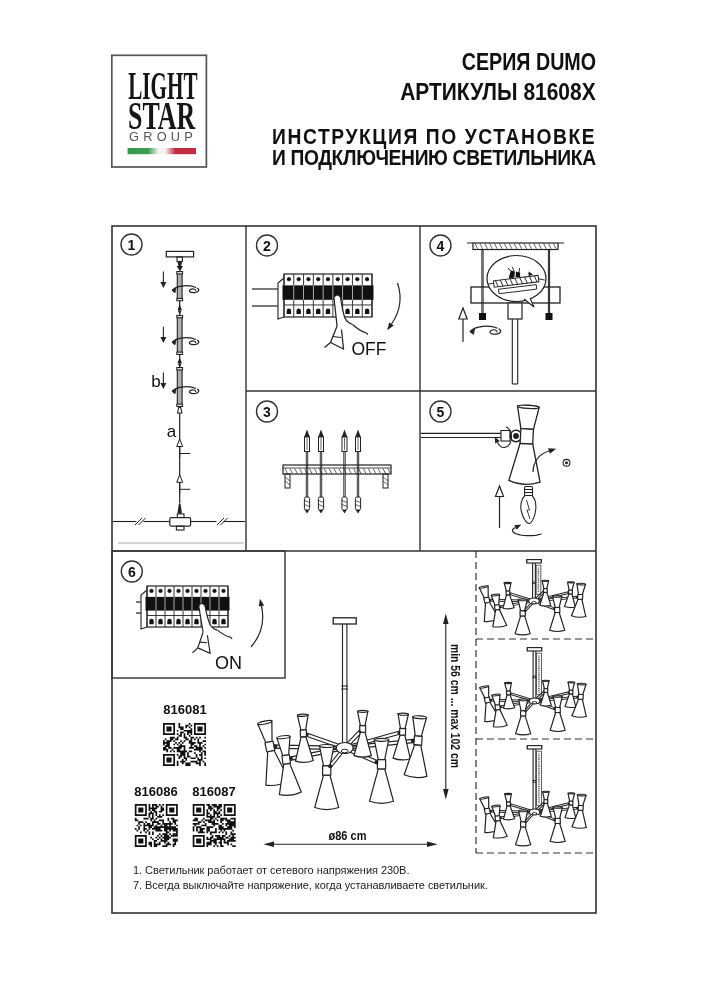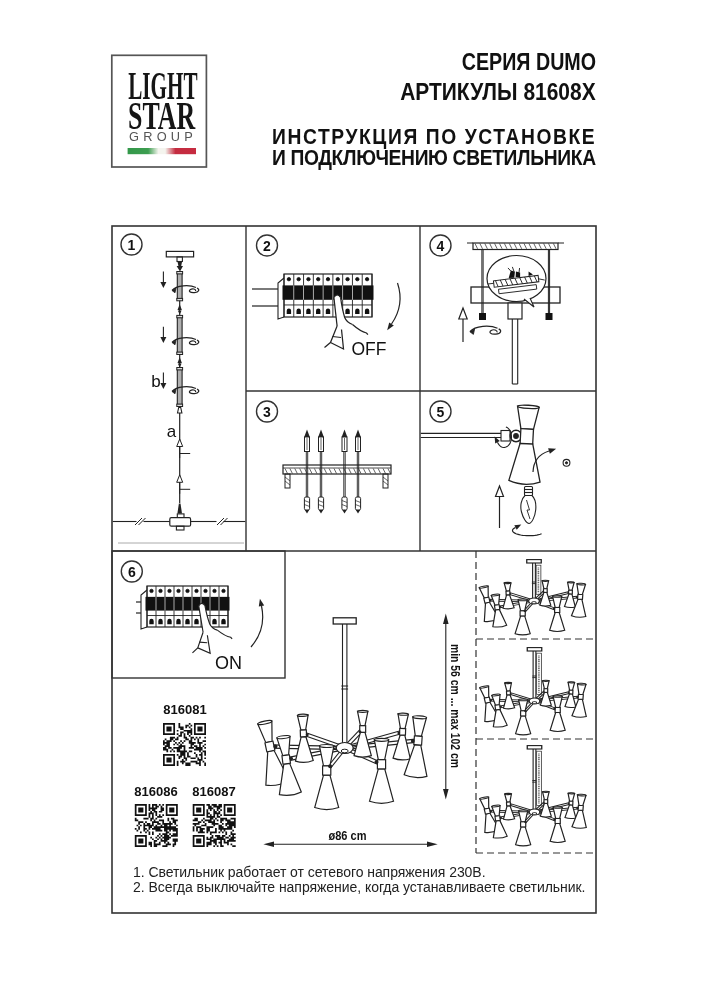--- a/index.html
+++ b/index.html
@@ -3,30 +3,30 @@
 <style>
 html,body { margin:0; padding:0; background:#fff; width:707px; height:1000px; overflow:hidden; }
 * { box-sizing:border-box; }
 #page { position:relative; width:707px; height:1000px; font-family:"Liberation Sans", sans-serif;border-radius:13px; }
 .abs { position:absolute; }
 .hdr { right:111px; text-align:right; font-weight:700; color:#111; line-height:1; transform-origin:right center; transform:scaleX(0.855); white-space:nowrap; }
 #h1 { top:50.8px; font-size:23px; }
 #h2 { top:80.1px; font-size:24.5px; }
 #h3 { top:125.7px; font-size:22.5px; letter-spacing:1.87px; }
 #h4 { top:147.4px; font-size:22.5px; letter-spacing:-0.4px; }
-.ft { left:133px; font-size:14px; letter-spacing:-0.05px; color:#222; line-height:1; }
+.ft { left:133px; font-size:11px; letter-spacing:-0.05px; color:#222; line-height:1; }
 </style></head>
 <body>
 <div id="page">
   <div class="abs hdr" id="h1">СЕРИЯ DUMO</div>
   <div class="abs hdr" id="h2">АРТИКУЛЫ 81608X</div>
   <div class="abs hdr" id="h3">ИНСТРУКЦИЯ ПО УСТАНОВКЕ</div>
   <div class="abs hdr" id="h4">И ПОДКЛЮЧЕНИЮ СВЕТИЛЬНИКА</div>
   <div class="abs ft" style="top:864.8px;">1. Светильник работает от сетевого напряжения 230В.</div>
-  <div class="abs ft" style="top:880.3px;">2. Всегда выключайте напряжение, когда устанавливаете светильник.</div>
+  <div class="abs ft" style="top:880.3px;">7. Всегда выключайте напряжение, когда устанавливаете светильник.</div>
   <svg class="abs" style="left:0;top:0" width="707" height="1000" viewBox="0 0 707 1000">
 <defs>
         <linearGradient id="flag" x1="0" y1="0" x2="1" y2="0">
           <stop offset="0" stop-color="#33984a"></stop>
           <stop offset="0.30" stop-color="#3d9e50"></stop>
           <stop offset="0.45" stop-color="#f4f4ee"></stop>
           <stop offset="0.55" stop-color="#f4f4ee"></stop>
           <stop offset="0.70" stop-color="#c42c40"></stop>
           <stop offset="1" stop-color="#c62b40"></stop>
         </linearGradient>

